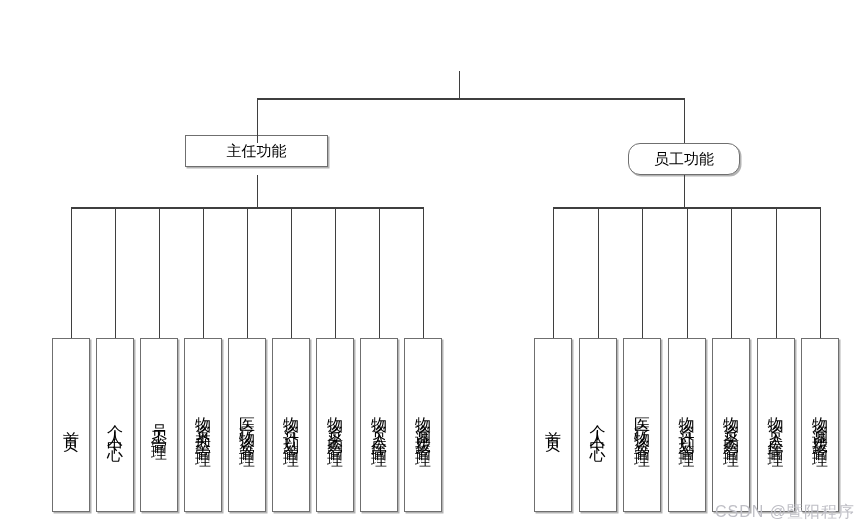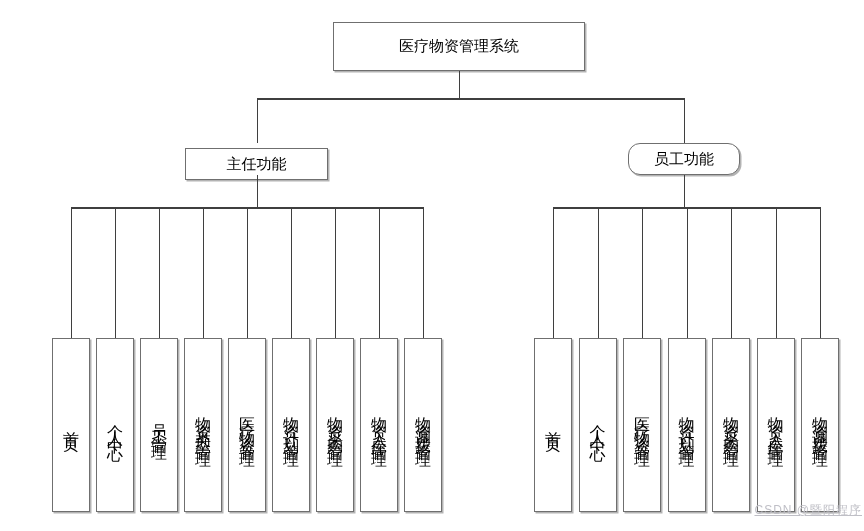--- a/index.html
+++ b/index.html
@@ -36,36 +36,34 @@
     line-height: 1;
   }
   .vline, .hline {
     position: absolute;
     background: var(--connector, #3f3f3f);
   }
   .vline { width: 1px; }
   .hline { height: 2px; }
   .watermark {
     position: absolute;
-    right: 2px;
+    right: 9px;
     top: 502px;
-    font-size: 12px;
+    font-size: 16px;
     color: var(--watermark, #bfbfc6);
     font-family: "Liberation Sans", "DejaVu Sans", sans-serif;
     letter-spacing: 1px;
-    text-decoration: underline;
   }
 </style>
 </head>
 <body>
 
 <div class="canvas" style="--background: #ffffff; --connector: #3f3f3f; --box_border: #6f6f6f; --box_fill: #ffffff; --text: #000000; --watermark: #bfbfc6;">
-  <div class="node" id="root-node" style="left:333px; top:22px; width:252px; height:49px;">医疗物资管理系统</div>
 
-  <div class="node" id="branch-0" style="left:185px; top:148px; width:143px; height:32px;">主任功能</div>
+  <div class="node" id="branch-0" style="left:185px; top:135px; width:143px; height:32px;">主任功能</div>
 
   <div class="node" id="branch-1" style="left:628px; top:143px; width:112px; height:32px;border-radius:12px;">员工功能</div>
 
   <div id="connectors">
       <div class="vline" style="left: 459px; top: 71px; height: 27px;"></div>
       <div class="hline" style="left: 257px; top: 98px; width: 427px;"></div>
       <div class="vline" style="left: 257px; top: 98px; height: 45px;"></div>
       <div class="vline" style="left: 684px; top: 98px; height: 45px;"></div>
       <div class="vline" style="left: 257px; top: 175px; height: 32px;"></div>
       <div class="hline" style="left: 71px; top: 207px; width: 352px;"></div>

